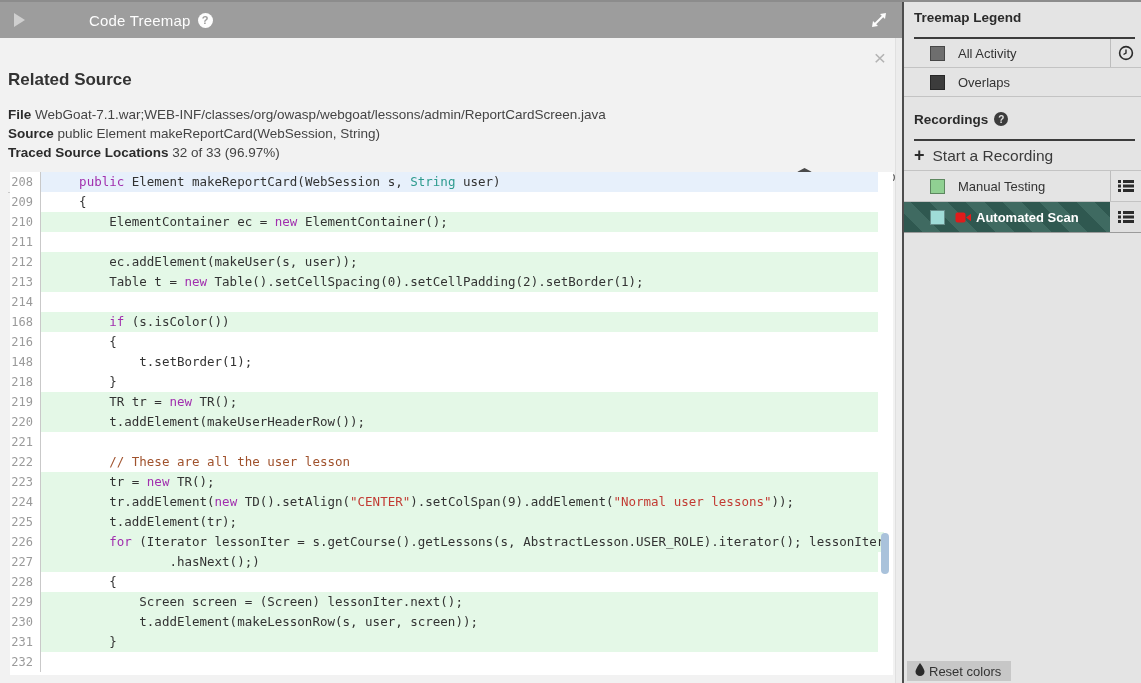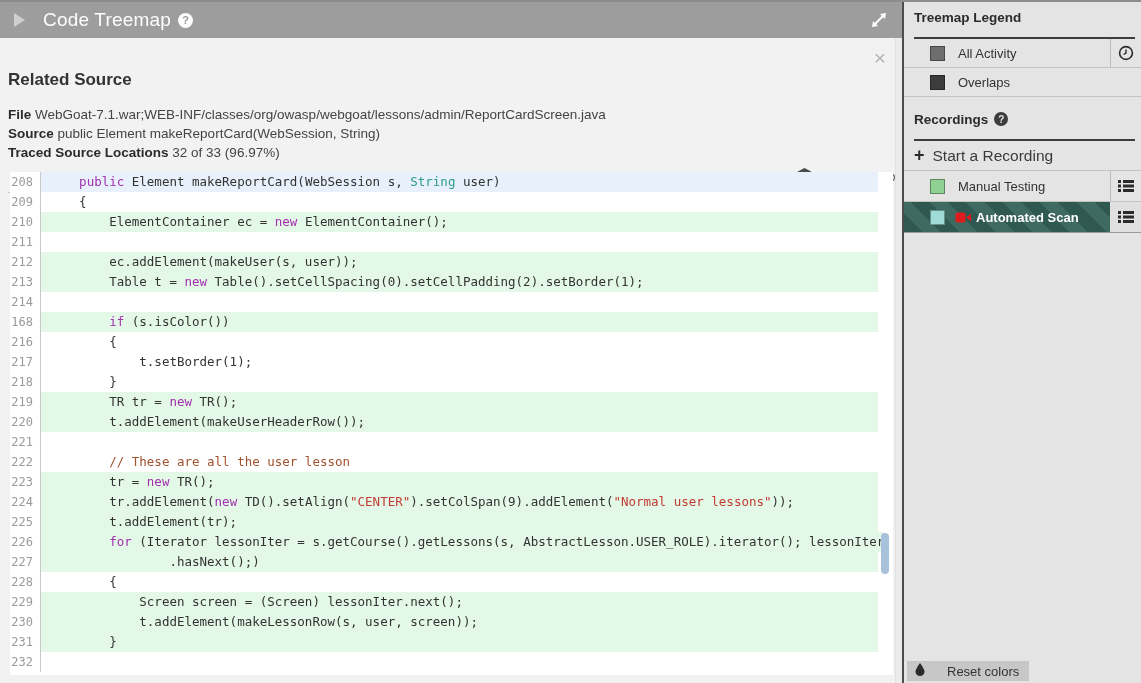--- a/index.html
+++ b/index.html
@@ -8,21 +8,21 @@
   .app { display:flex; width:1141px; height:683px; border-top:2px solid #8c8c8c; }
 
   
   .main { position:relative; width:902px; height:100%; background:#f2f2f2; }
 
   .topbar { height:36px; background:#9d9d9d; display:flex; align-items:center;
             padding:0 14px; color:#fff; }
   .collapse-tri { width:0; height:0; border-left:11px solid #cfcfcf;
                   border-top:7px solid transparent; border-bottom:7px solid transparent;
                   margin-right:18px; cursor:pointer; }
-  .topbar-title { font-size:19px; color:#fdfdfd; letter-spacing:.2px; }
+  .topbar-title { font-size:15px; color:#fdfdfd; letter-spacing:.2px;margin-left:46px; }
   .help-circle { display:inline-flex; align-items:center; justify-content:center;
                  width:15px; height:15px; border-radius:50%; background:#fdfdfd;
                  color:#9d9d9d; font-size:11px; font-weight:bold; margin-left:7px; cursor:pointer; }
   .expand-ico { margin-left:auto; cursor:pointer; display:flex; }
 
   .panel { position:relative; height:647px; padding:14px 0 0 8px; }
   .close-x { position:absolute; top:12px; right:16px; font-size:21px; color:#b3b3b3;
              line-height:16px; cursor:pointer; }
   .rs-title { font-size:17px; font-weight:bold; color:#333; margin-bottom:15px;margin-top:18px; }
   .meta-line { font-size:13.5px; color:#444; line-height:19px; }
@@ -71,21 +71,21 @@
                border-bottom:1px solid #c3c3c3; font-size:15.5px; color:#3a3a3a; cursor:pointer; }
   .plus { font-weight:bold; font-size:18px; margin-right:8px; color:#2b2b2b; }
   .rec-row { height:31px; }
   .rec-row.active { color:#fff; font-weight:bold; border-bottom:1px solid #9b9b9b;
         background:repeating-linear-gradient(45deg,#2f5850 0 13px,#3f6a61 13px 26px); }
   .rec-row.active .icon-cell { background:#e0e0e0; border-left:none; }
   .cam { display:inline-flex; margin:0 4px 0 10px; }
   .spacer-gap { height:7px; }
 
   .sb-footer-btn { position:absolute; bottom:2px; left:3px; height:20px;
-                   display:flex; align-items:center; gap:22px; padding:0 10px 0 8px;
+                   display:flex; align-items:center; gap:4px; padding:0 10px 0 8px;
                    background:#c7c7c7; color:#333; font-size:13px; cursor:pointer; }
 </style>
 </head>
 <body>
 
 <div class="app">
 
   <div class="main">
 
     <div class="topbar">
@@ -125,21 +125,21 @@
         <div>
             <div class="cl hl-blue"><span class="ln">208</span><span class="ct"><span>    </span><span class="tok-kw">public</span><span> Element makeReportCard(WebSession s, </span><span class="tok-ty">String</span><span> user)</span></span></div>
             <div class="cl"><span class="ln">209</span><span class="ct"><span>    {</span></span></div>
             <div class="cl hl-green"><span class="ln">210</span><span class="ct"><span>        ElementContainer ec = </span><span class="tok-kw">new</span><span> ElementContainer();</span></span></div>
             <div class="cl"><span class="ln">211</span><span class="ct"></span></div>
             <div class="cl hl-green"><span class="ln">212</span><span class="ct"><span>        ec.addElement(makeUser(s, user));</span></span></div>
             <div class="cl hl-green"><span class="ln">213</span><span class="ct"><span>        Table t = </span><span class="tok-kw">new</span><span> Table().setCellSpacing(0).setCellPadding(2).setBorder(1);</span></span></div>
             <div class="cl"><span class="ln">214</span><span class="ct"></span></div>
             <div class="cl hl-green"><span class="ln">168</span><span class="ct"><span>        </span><span class="tok-kw">if</span><span> (s.isColor())</span></span></div>
             <div class="cl"><span class="ln">216</span><span class="ct"><span>        {</span></span></div>
-            <div class="cl"><span class="ln">217</span><span class="ct"><span>            t.setBorder(1);</span></span></div>
+            <div class="cl"><span class="ln">148</span><span class="ct"><span>            t.setBorder(1);</span></span></div>
             <div class="cl"><span class="ln">218</span><span class="ct"><span>        }</span></span></div>
             <div class="cl hl-green"><span class="ln">219</span><span class="ct"><span>        TR tr = </span><span class="tok-kw">new</span><span> TR();</span></span></div>
             <div class="cl hl-green"><span class="ln">220</span><span class="ct"><span>        t.addElement(makeUserHeaderRow());</span></span></div>
             <div class="cl"><span class="ln">221</span><span class="ct"></span></div>
             <div class="cl"><span class="ln">222</span><span class="ct"><span class="tok-cm">        // These are all the user lesson</span></span></div>
             <div class="cl hl-green"><span class="ln">223</span><span class="ct"><span>        tr = </span><span class="tok-kw">new</span><span> TR();</span></span></div>
             <div class="cl hl-green"><span class="ln">224</span><span class="ct"><span>        tr.addElement(</span><span class="tok-kw">new</span><span> TD().setAlign(</span><span class="tok-st">"CENTER"</span><span>).setColSpan(9).addElement(</span><span class="tok-st">"Normal user lessons"</span><span>));</span></span></div>
             <div class="cl hl-green"><span class="ln">225</span><span class="ct"><span>        t.addElement(tr);</span></span></div>
             <div class="cl hl-green"><span class="ln">226</span><span class="ct"><span>        </span><span class="tok-kw">for</span><span> (Iterator lessonIter = s.getCourse().getLessons(s, AbstractLesson.USER_ROLE).iterator(); lessonIter</span></span></div>
             <div class="cl hl-green"><span class="ln">227</span><span class="ct"><span>                .hasNext();)</span></span></div>

